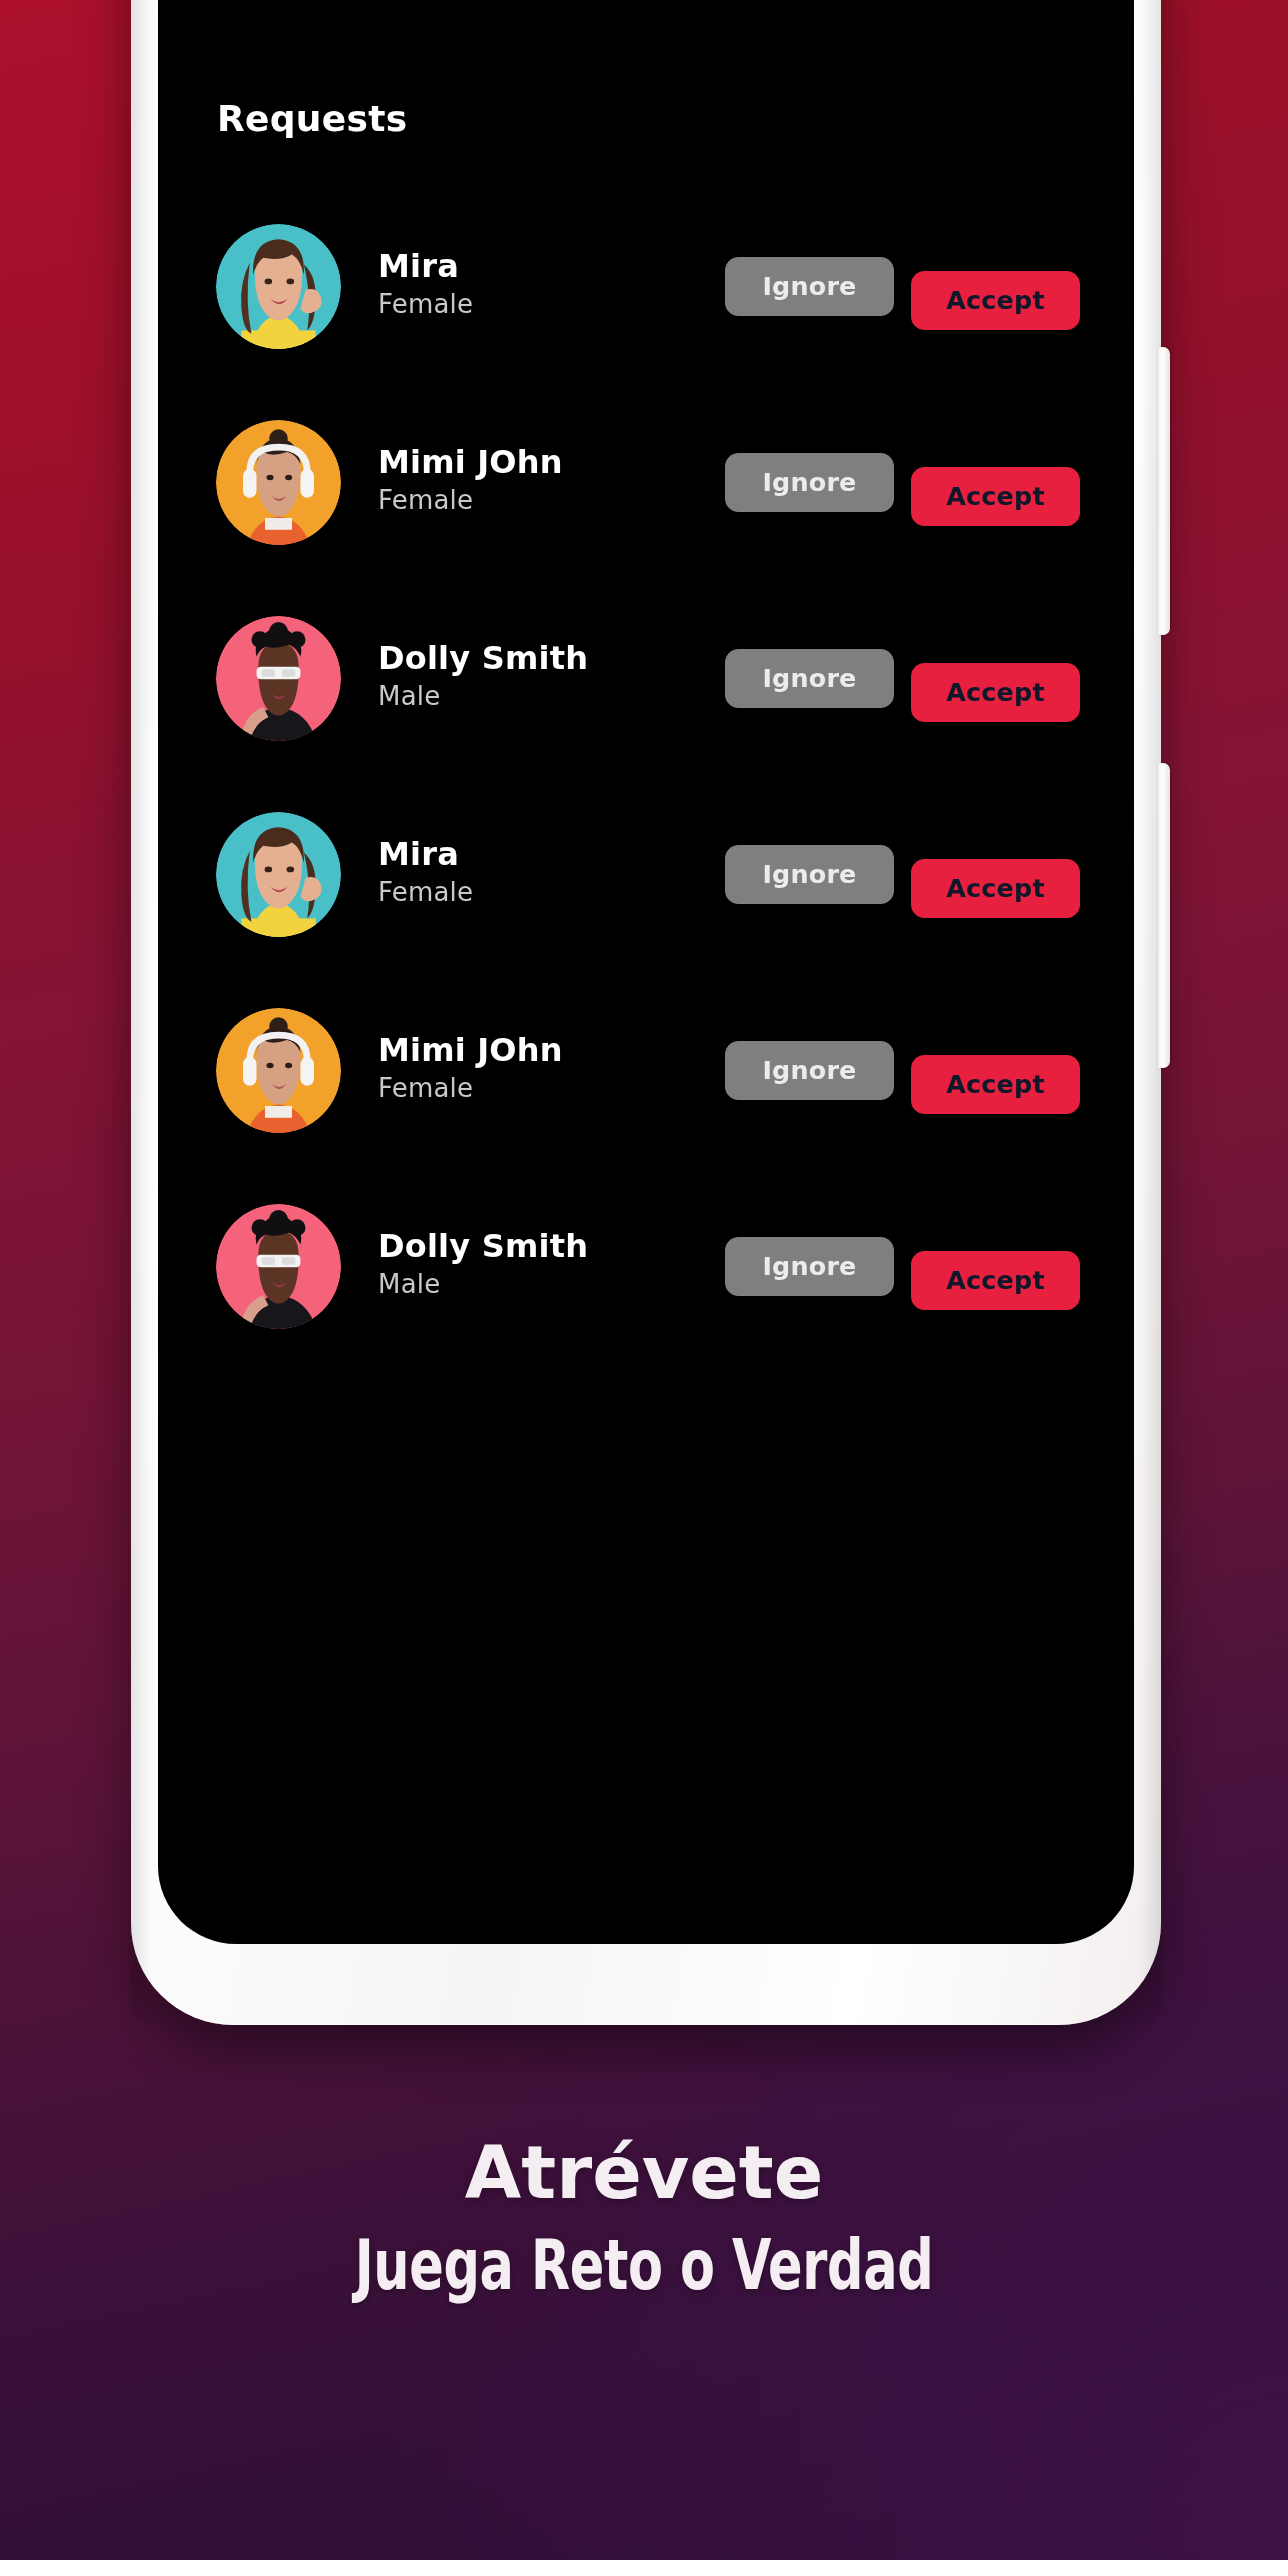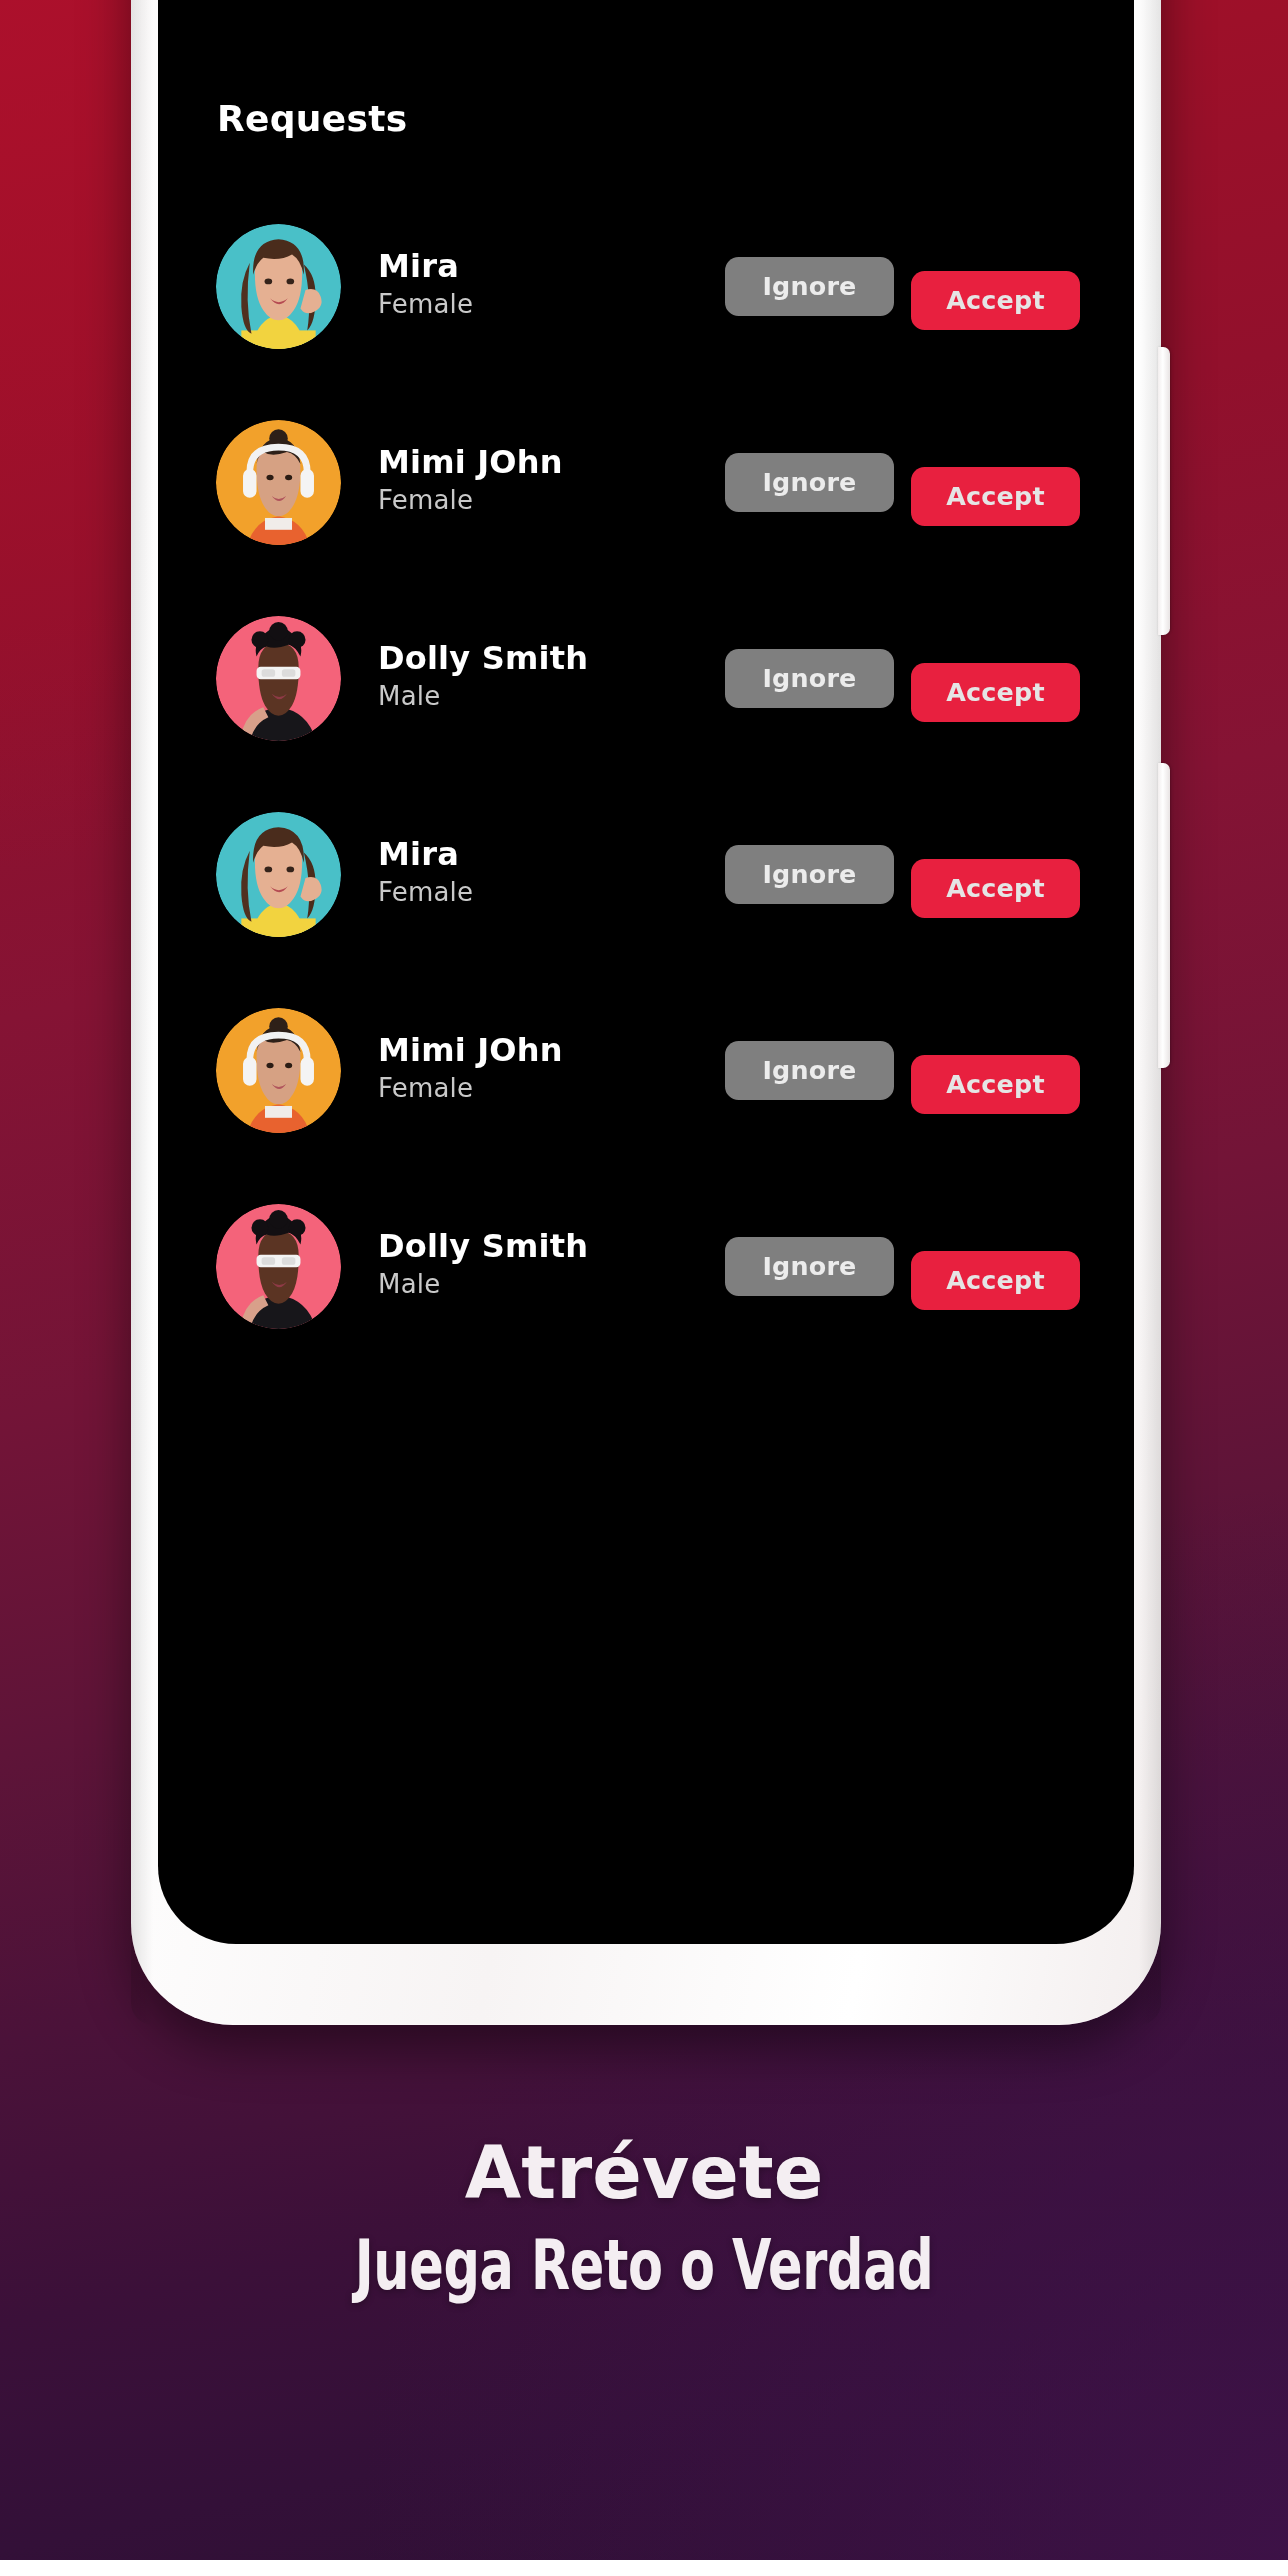--- a/index.html
+++ b/index.html
@@ -180,21 +180,21 @@
     align-items:center;
     justify-content:center;
     white-space:nowrap;
   }
   .btn-ignore{
     background:#7f7f7f;
     color:#ececec;
   }
   .btn-accept{
     background:#e8203f;
-    color:#e5e5e5;
+    color:#0f172a;
     margin-top:28px;
   }
 
   
   #promo{
     position:absolute;
     left:0; right:0;
     top:2135px;
     z-index:3;
     text-align:center;

